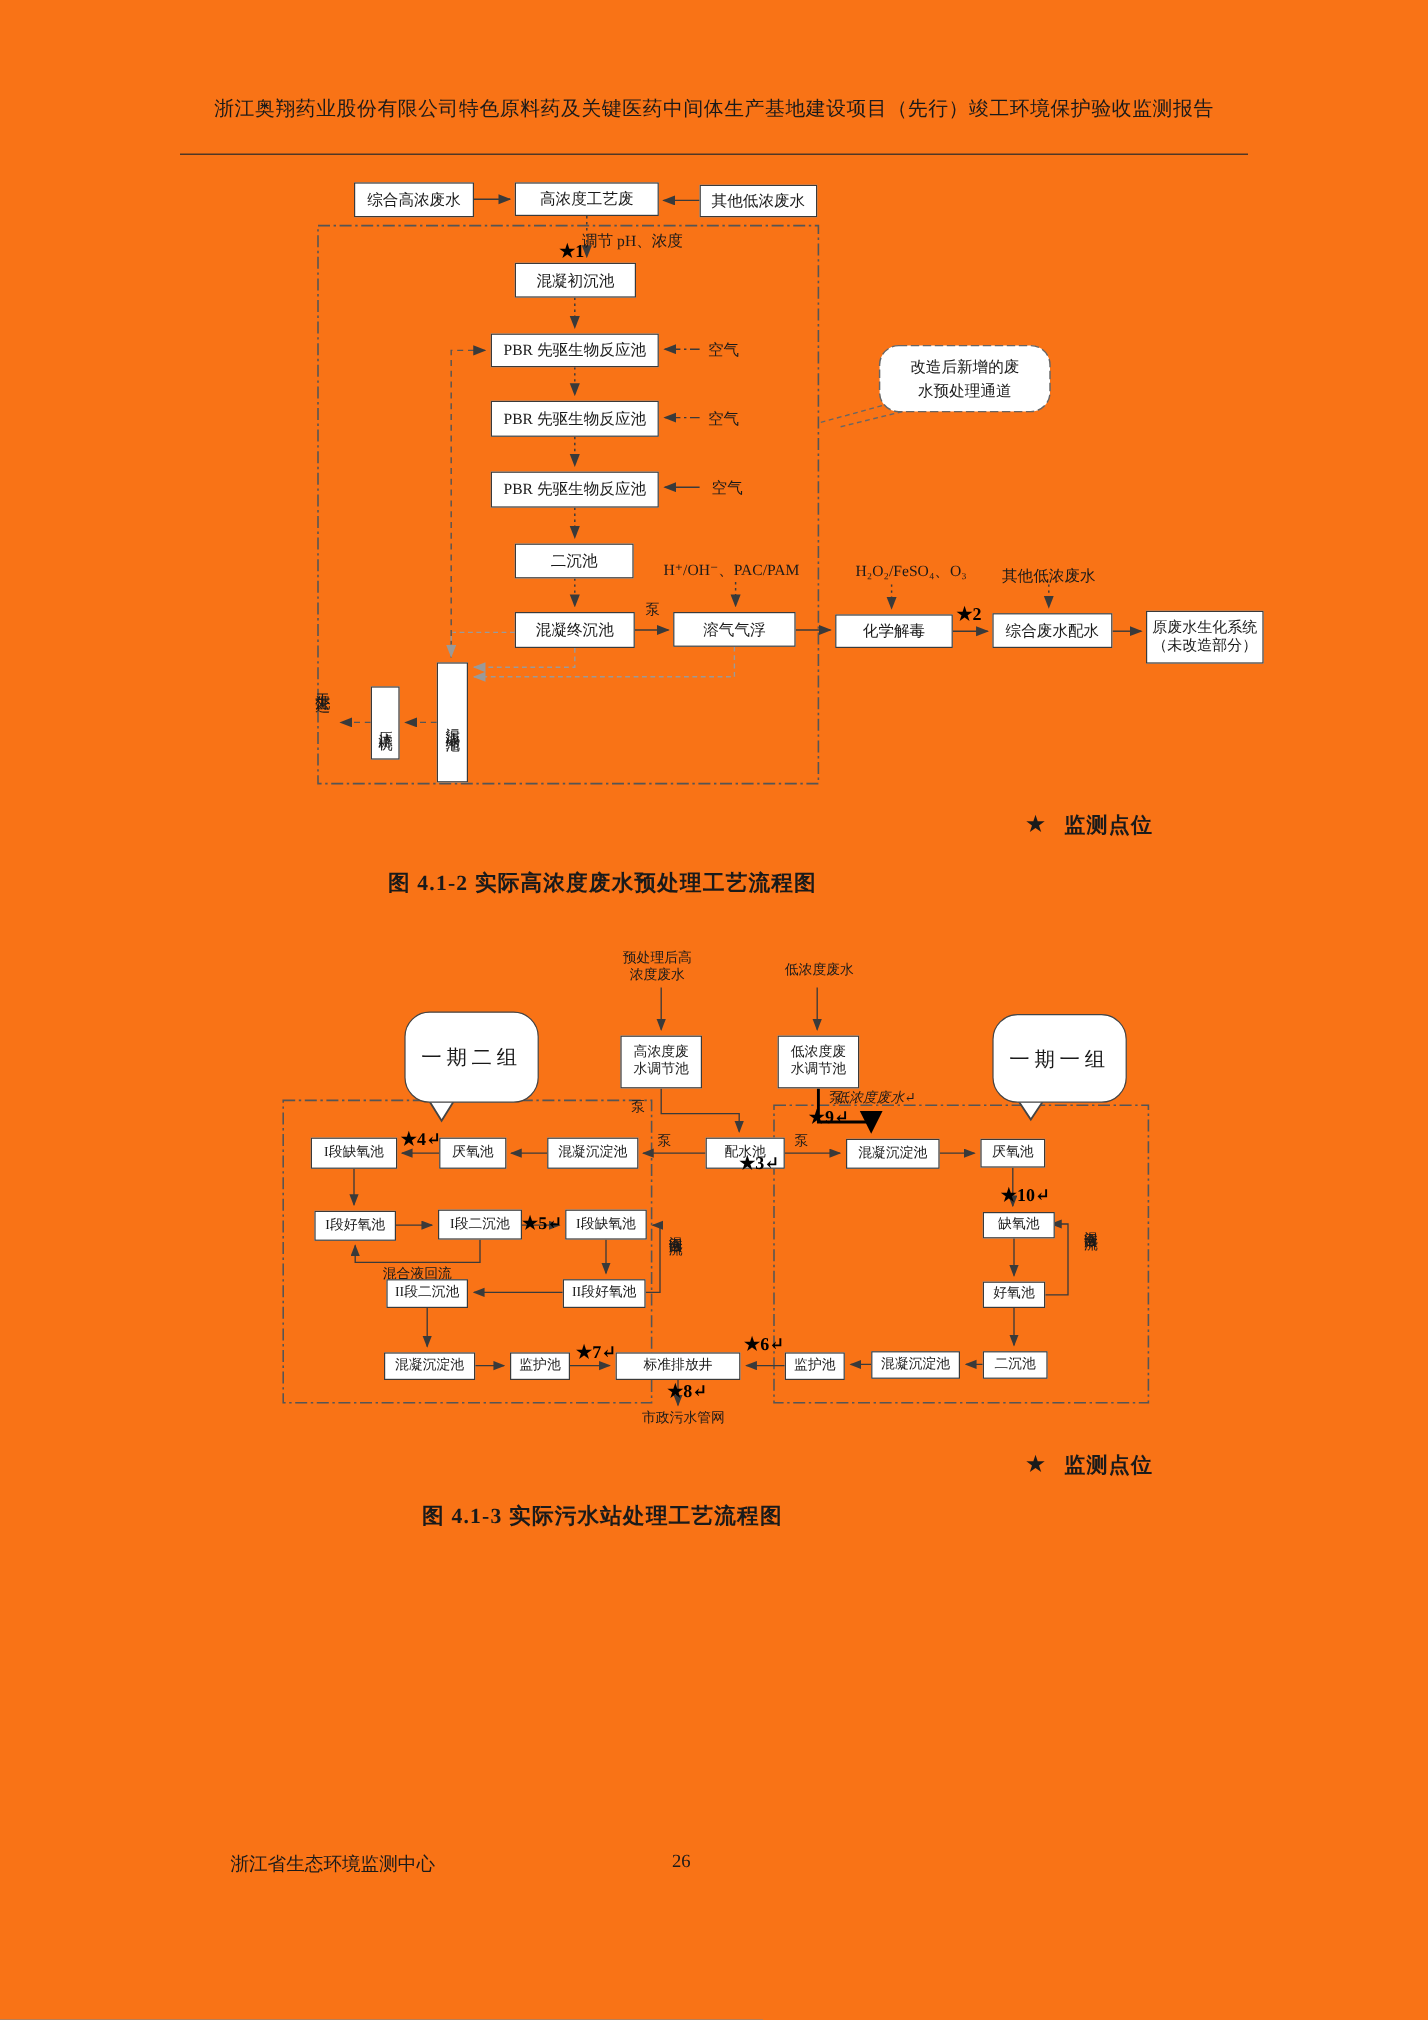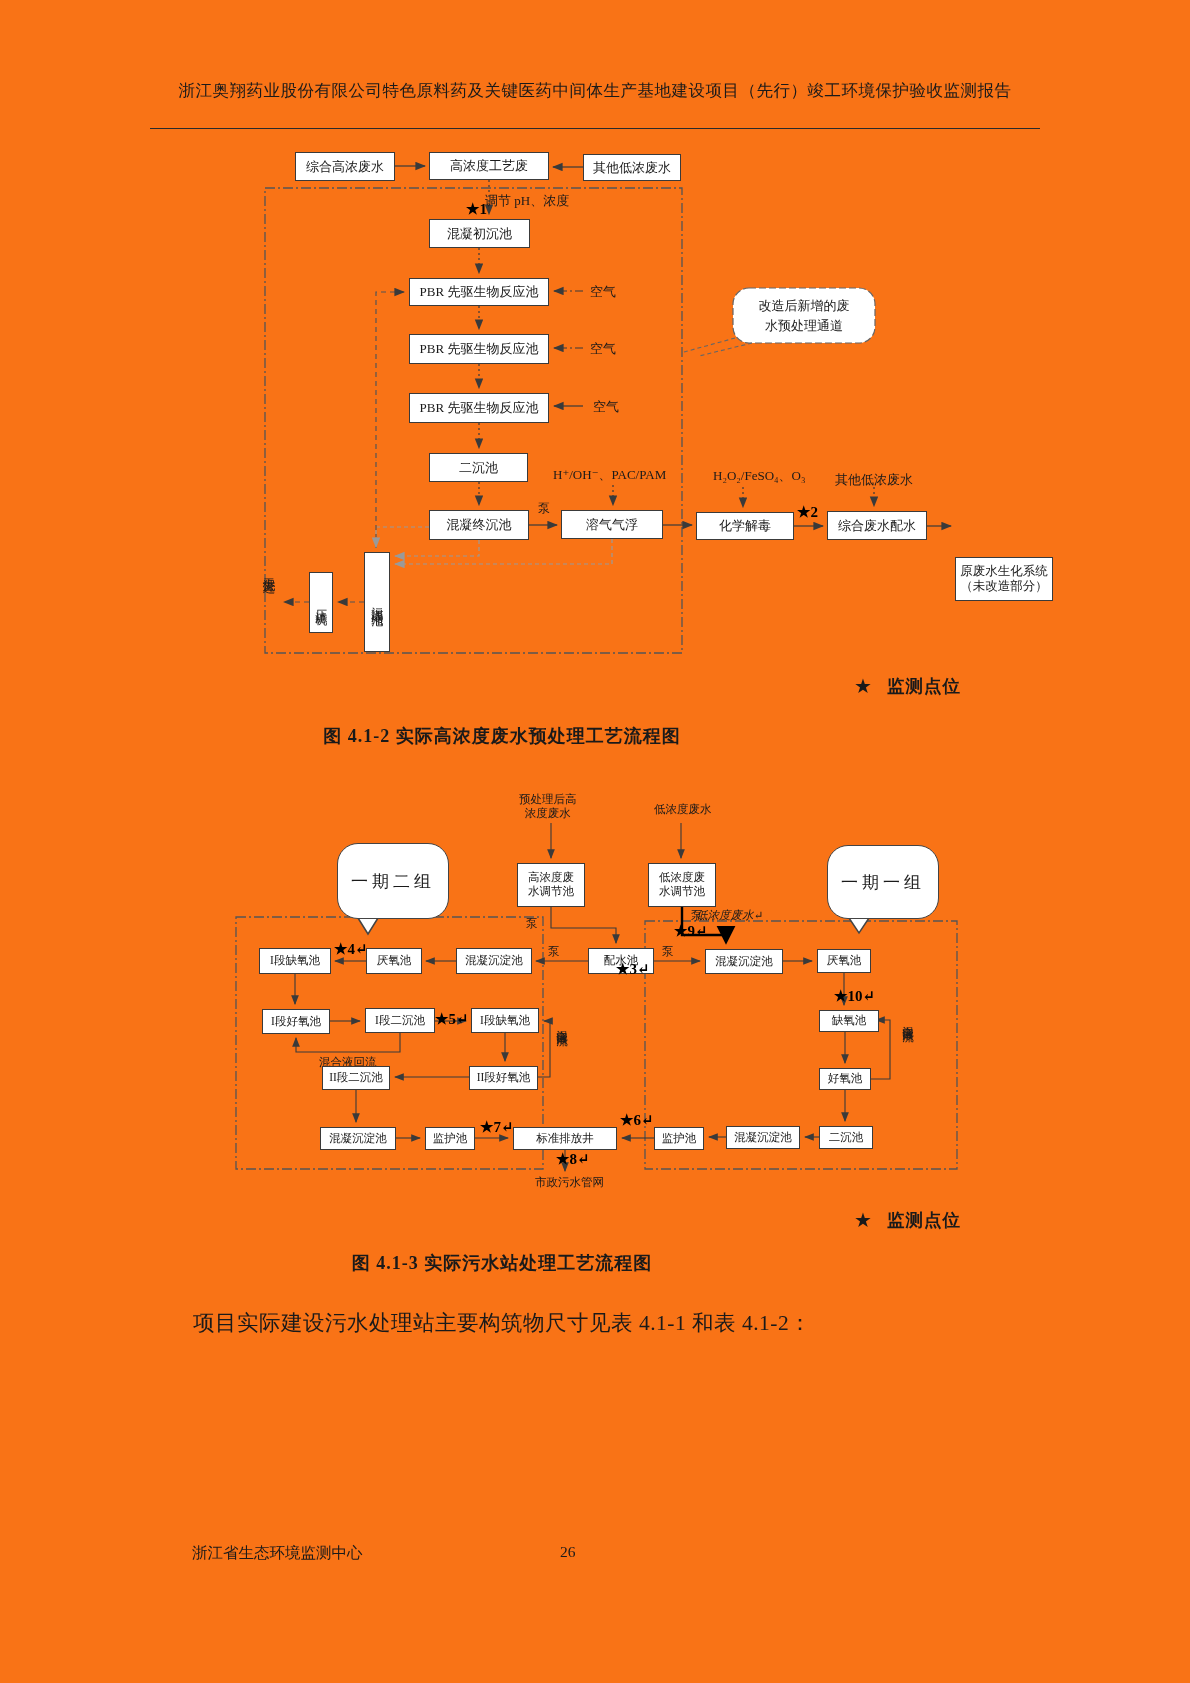--- a/index.html
+++ b/index.html
@@ -118,21 +118,21 @@
     <div class="bx" style="left:279px;top:315px;width:99px;height:29px;">二沉池</div>
     <div class="lb" style="left:403px;top:329px;">H⁺/OH⁻、PAC/PAM</div>
     <div class="bx" style="left:279px;top:372px;width:100px;height:30px;">混凝终沉池</div>
     <div class="lb" style="left:388px;top:363px;font-size:12px;">泵</div>
     <div class="bx" style="left:411px;top:372px;width:102px;height:29px;">溶气气浮</div>
     <div class="lb" style="left:563px;top:330px;">H₂O₂/FeSO₄、O₃</div>
     <div class="bx" style="left:546px;top:374px;width:98px;height:28px;">化学解毒</div>
     <div class="mk" style="left:647px;top:365px;">★2</div>
     <div class="lb" style="left:685px;top:334px;">其他低浓废水</div>
     <div class="bx" style="left:677px;top:373px;width:100px;height:29px;">综合废水配水</div>
-    <div class="bx" style="left:805px;top:371px;width:98px;height:44px;font-size:12.5px;margin-top:48px;">原废水生化系统
+    <div class="bx" style="left:805px;top:371px;width:98px;height:44px;font-size:12.5px;">原废水生化系统
 （未改造部分）</div>
     <div class="bx vbx" style="left:214px;top:414px;width:26px;height:100px;">污泥浓缩池</div>
     <div class="bx vbx" style="left:159px;top:434px;width:24px;height:61px;">压滤机</div>
     <div class="vlbl" style="left:110px;top:430px;font-size:12.5px;">干泥外运</div>
     <div class="callout-txt" style="left:585px;top:158px;width:138px;">改造后新增的废
 水预处理通道</div>
   </div>
 
   <div class="legend" style="top:674px;">
     <span class="star">★</span>
@@ -243,17 +243,16 @@
     <div class="mk" style="left:406px;top:410px;">★8↵</div>
     <div class="lb lb2" style="left:385px;top:435px;">市政污水管网</div>
   </div>
 
   <div class="legend" style="top:1208px;">
     <span class="star">★</span>
     <span class="ltxt">监测点位</span>
   </div>
   <div class="capt" style="top:1251px;">图 4.1-3 实际污水站处理工艺流程图</div>
 
-  <div class="para">项目实际建设污水处理站主要构筑物尺寸见表 4.1-1 和表 4.1-2：</div>
 
   <div class="foot-org">浙江省生态环境监测中心</div>
   <div class="foot-pg">26</div>
 </div>
 
 </body></html>

